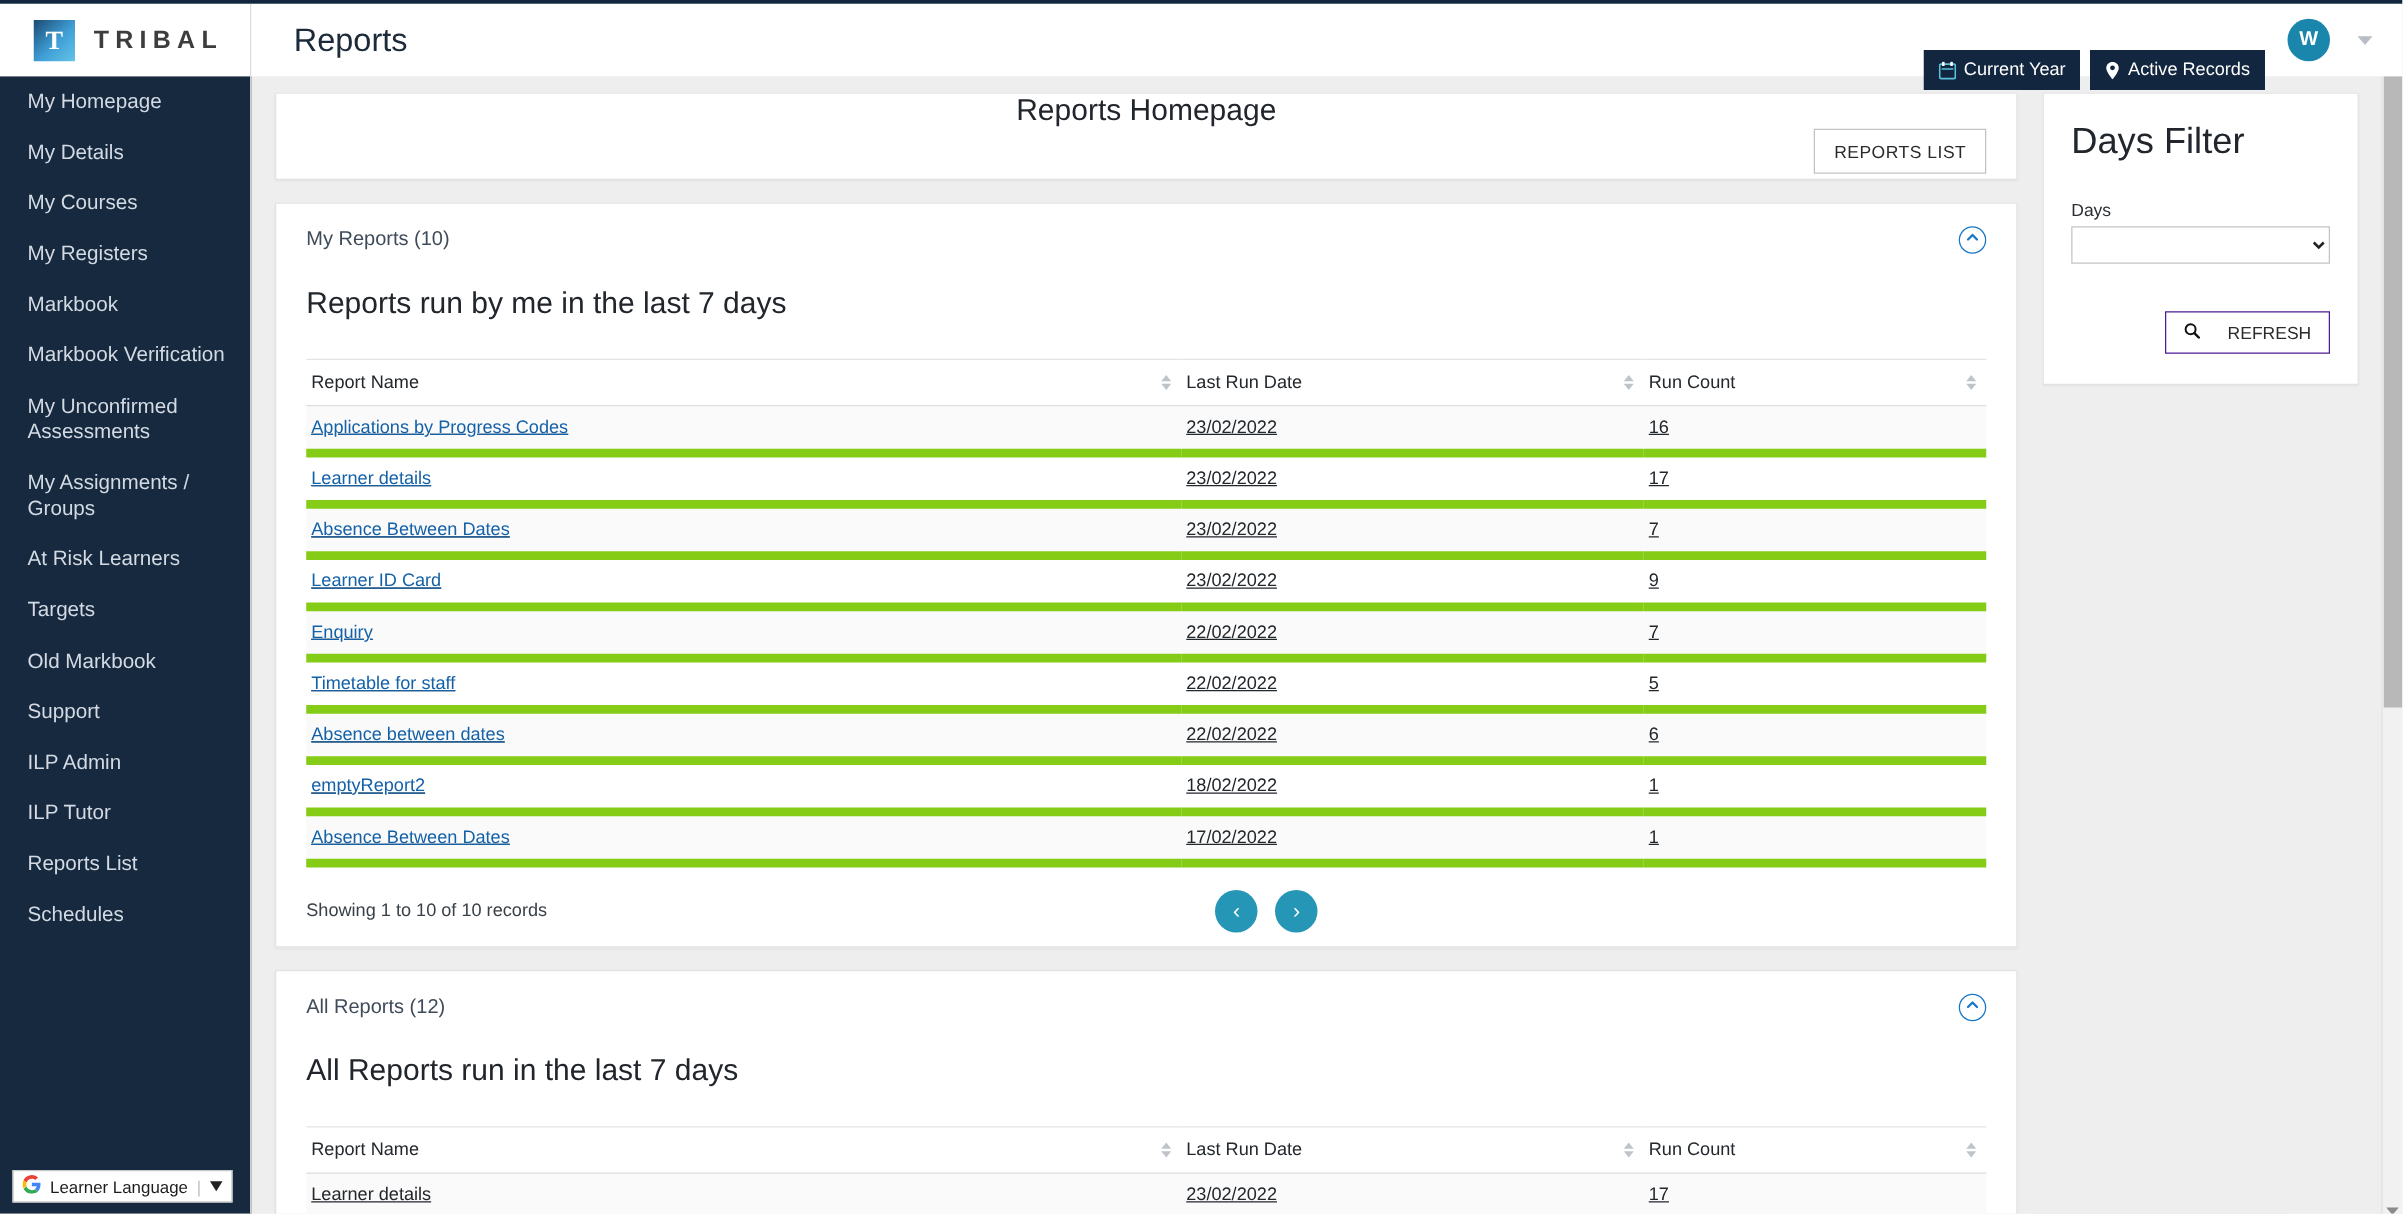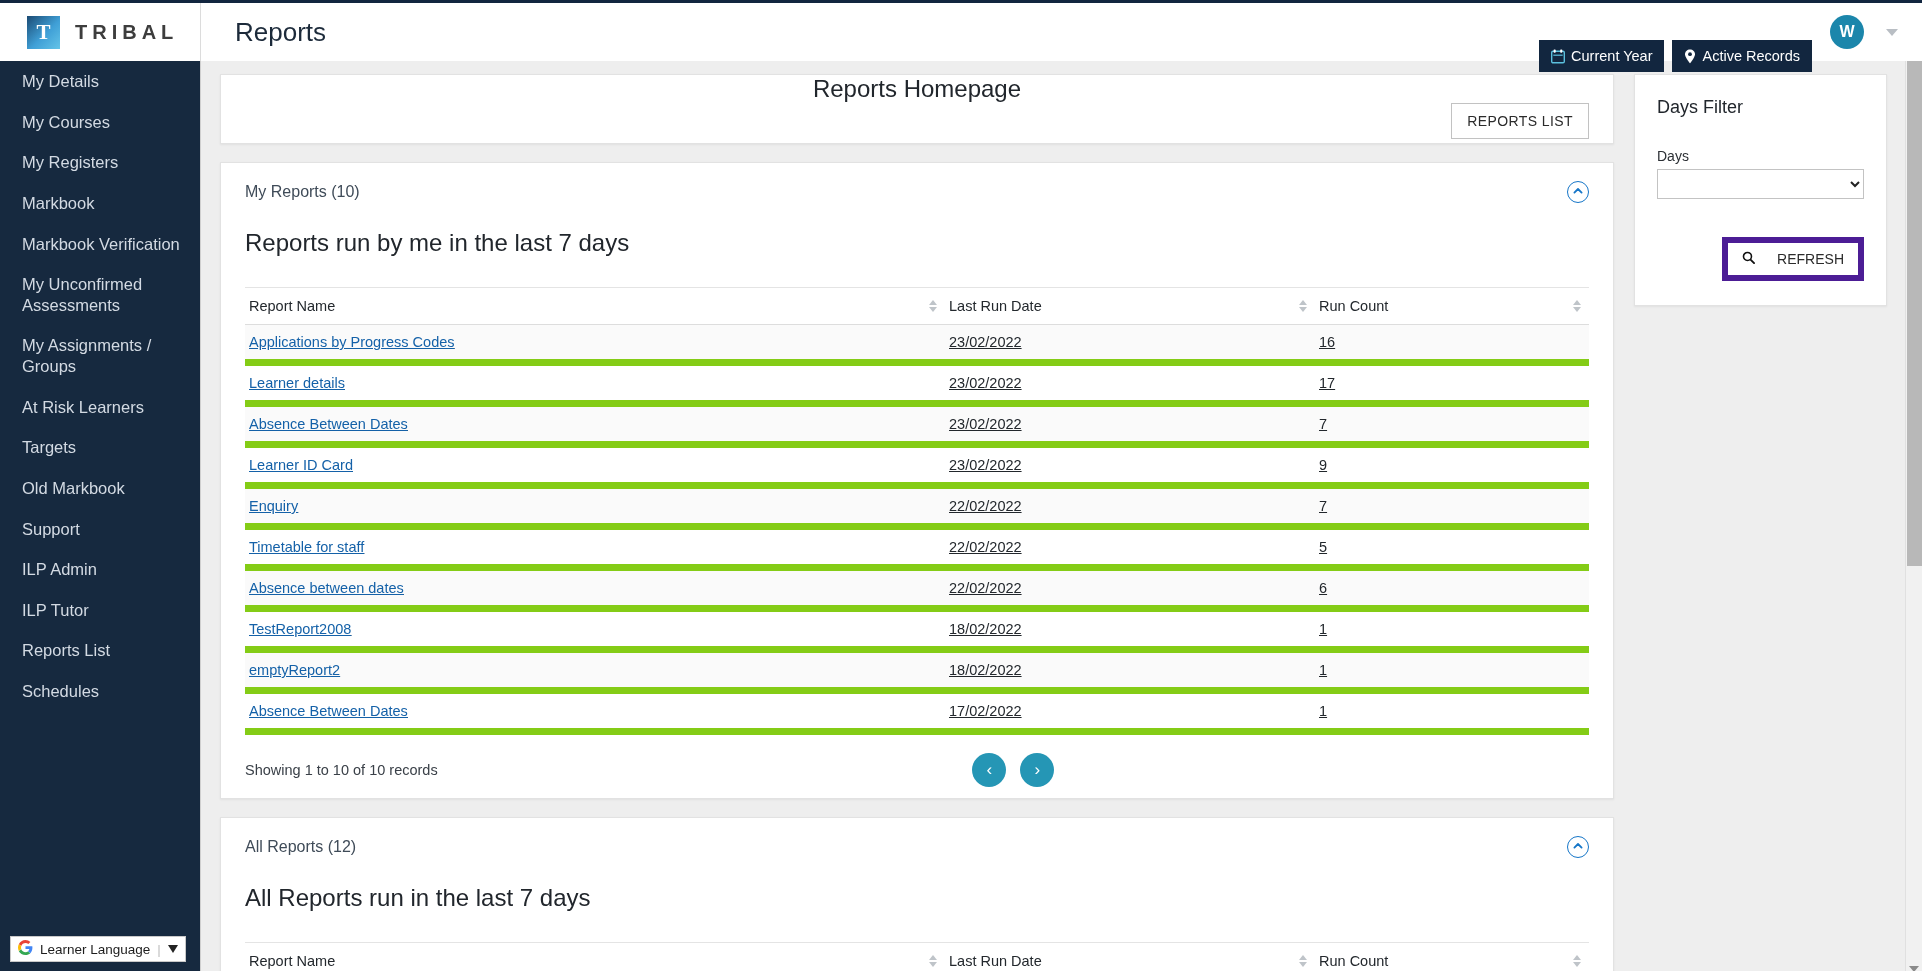--- a/index.html
+++ b/index.html
@@ -222,35 +222,35 @@
   
   .filter-card {
     position: absolute; top: 13px; left: 1433px;
     width: 253px;
     background: #ffffff;
     border: 1px solid #e2e2e2;
     box-shadow: 0 1px 2px rgba(0,0,0,0.06);
     padding: 22px 22px 24px 22px;
   }
   .filter-card h2 {
-    margin: 0 0 30px 0; font-size: 18px; font-weight: 400; color: #21262c;
+    margin: 0 0 30px 0; font-size: 29px; font-weight: 400; color: #21262c;
   }
   .filter-label {
     font-size: 14px; color: #2b2f34; margin-bottom: 5px;
   }
   select.days-select {
     width: 100%; height: 30px;
     border: 1px solid #c3c3c3; background: #ffffff;
     font-size: 14px; padding: 0 6px;
     font-family: "Liberation Sans", sans-serif;
     color: #222;
   }
   .refresh-row { display: flex; justify-content: flex-end; margin-top: 38px; }
   .btn-refresh {
-    border: 6px solid #4c1d95; background: #ffffff;
+    border: 1px solid #4c1d95; background: #ffffff;
     color: #2b2b2b; font-size: 14px;
     padding: 8px 14px; cursor: pointer;
     display: flex; align-items: center; gap: 22px;
     font-family: "Liberation Sans", sans-serif;
   }
 
   
   .vscroll {
     position: absolute; top: 58px; right: 0;
     width: 17px; height: 913px;
@@ -307,20 +307,21 @@
         <span>Active Records</span>
       </button>
 
       <div class="avatar">W</div>
       <div class="caret-down"></div>
     </div>
   </div>
 
   <nav class="sidebar">
     <div id="nav-items">
+        <div class="nav-item">My Homepage</div>
         <div class="nav-item">My Details</div>
         <div class="nav-item">My Courses</div>
         <div class="nav-item">My Registers</div>
         <div class="nav-item">Markbook</div>
         <div class="nav-item">Markbook Verification</div>
         <div class="nav-item">My Unconfirmed Assessments</div>
         <div class="nav-item">My Assignments / Groups</div>
         <div class="nav-item">At Risk Learners</div>
         <div class="nav-item">Targets</div>
         <div class="nav-item">Old Markbook</div>
@@ -425,25 +426,20 @@
                   <td class="col-name"><a class="rlink">Timetable for staff</a></td>
                   <td class="col-date">22/02/2022</td>
                   <td class="col-count">5</td>
                 </tr>
                 <tr>
                   <td class="col-name"><a class="rlink">Absence between dates</a></td>
                   <td class="col-date">22/02/2022</td>
                   <td class="col-count">6</td>
                 </tr>
                 <tr>
-                  <td class="col-name"><a class="rlink">TestReport2008</a></td>
-                  <td class="col-date">18/02/2022</td>
-                  <td class="col-count">1</td>
-                </tr>
-                <tr>
                   <td class="col-name"><a class="rlink">emptyReport2</a></td>
                   <td class="col-date">18/02/2022</td>
                   <td class="col-count">1</td>
                 </tr>
                 <tr>
                   <td class="col-name"><a class="rlink">Absence Between Dates</a></td>
                   <td class="col-date">17/02/2022</td>
                   <td class="col-count">1</td>
                 </tr>
               </tbody>

